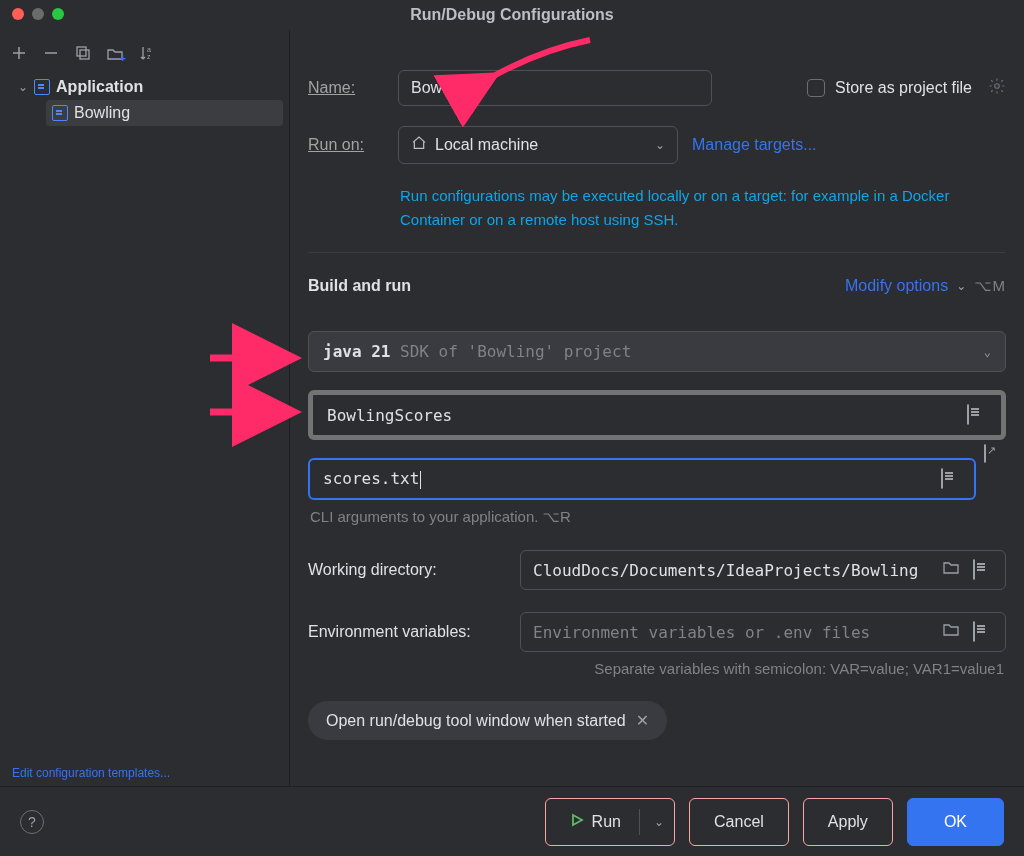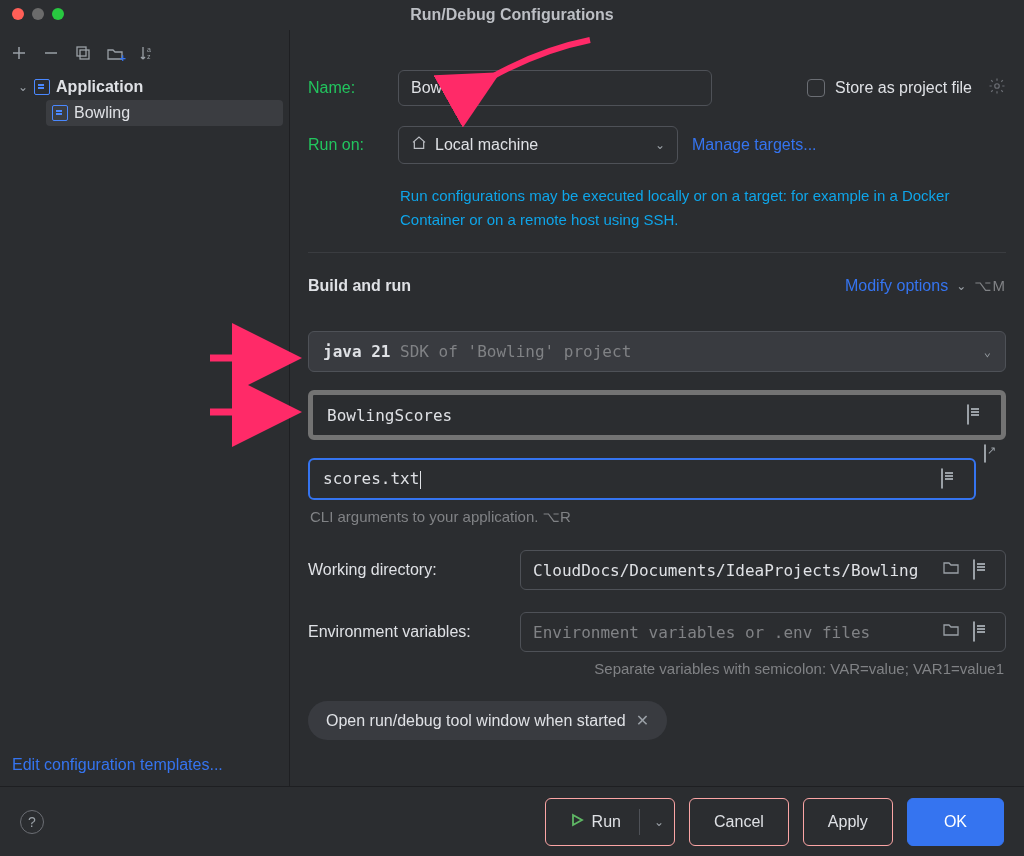--- a/index.html
+++ b/index.html
@@ -34,24 +34,24 @@
   .toolbar-row { display: flex; gap: 14px; padding: 6px 4px 12px; align-items: center; }
   .tb-icon { width: 18px; height: 18px; color: #9aa0a6; display:flex; align-items:center; justify-content:center; }
   .tree-row { display: flex; align-items: center; gap: 6px; padding: 4px 6px; border-radius: 4px; }
   .tree-row.app { margin-left: 6px; }
   .tree-row.child { margin-left: 40px; background: #3b3d41; }
   .tree-row .chev { color: #9aa0a6; font-size: 12px; }
   .cfg-icon { width: 16px; height: 16px; border: 1.5px solid #4a88ff; border-radius: 2px; display:inline-block; position:relative; }
   .cfg-icon::after { content:""; position:absolute; width:6px; height:1.5px; background:#4a88ff; top:4px; left:3px; box-shadow:0 3px 0 #4a88ff; }
   .tree-label { font-size: 16px; }
   .tree-label.bold { font-weight: 600; }
-  .edit-templates { position:absolute; bottom: 12px; left: 12px; font-size: 16px; }
+  .edit-templates { position:absolute; bottom: 6px; left: 12px; font-size: 12px; }
   .content { flex: 1; padding: 40px 18px 0 18px; position: relative; }
   .row { display: flex; align-items: center; gap: 14px; margin-bottom: 20px; }
-  .lbl { width: 76px; color: #22c55e; }
+  .lbl { width: 76px; color: #a3a3a3; text-decoration: underline; }
   .input, .select {
     background: #2b2d30;
     border: 1px solid #4e5157;
     border-radius: 6px;
     padding: 8px 12px;
     color: #dfe1e5;
     font-size: 16px;
   }
   .input.name { width: 314px; }
   .select.runon { width: 280px; display:flex; align-items:center; gap:8px; justify-content:space-between; }

